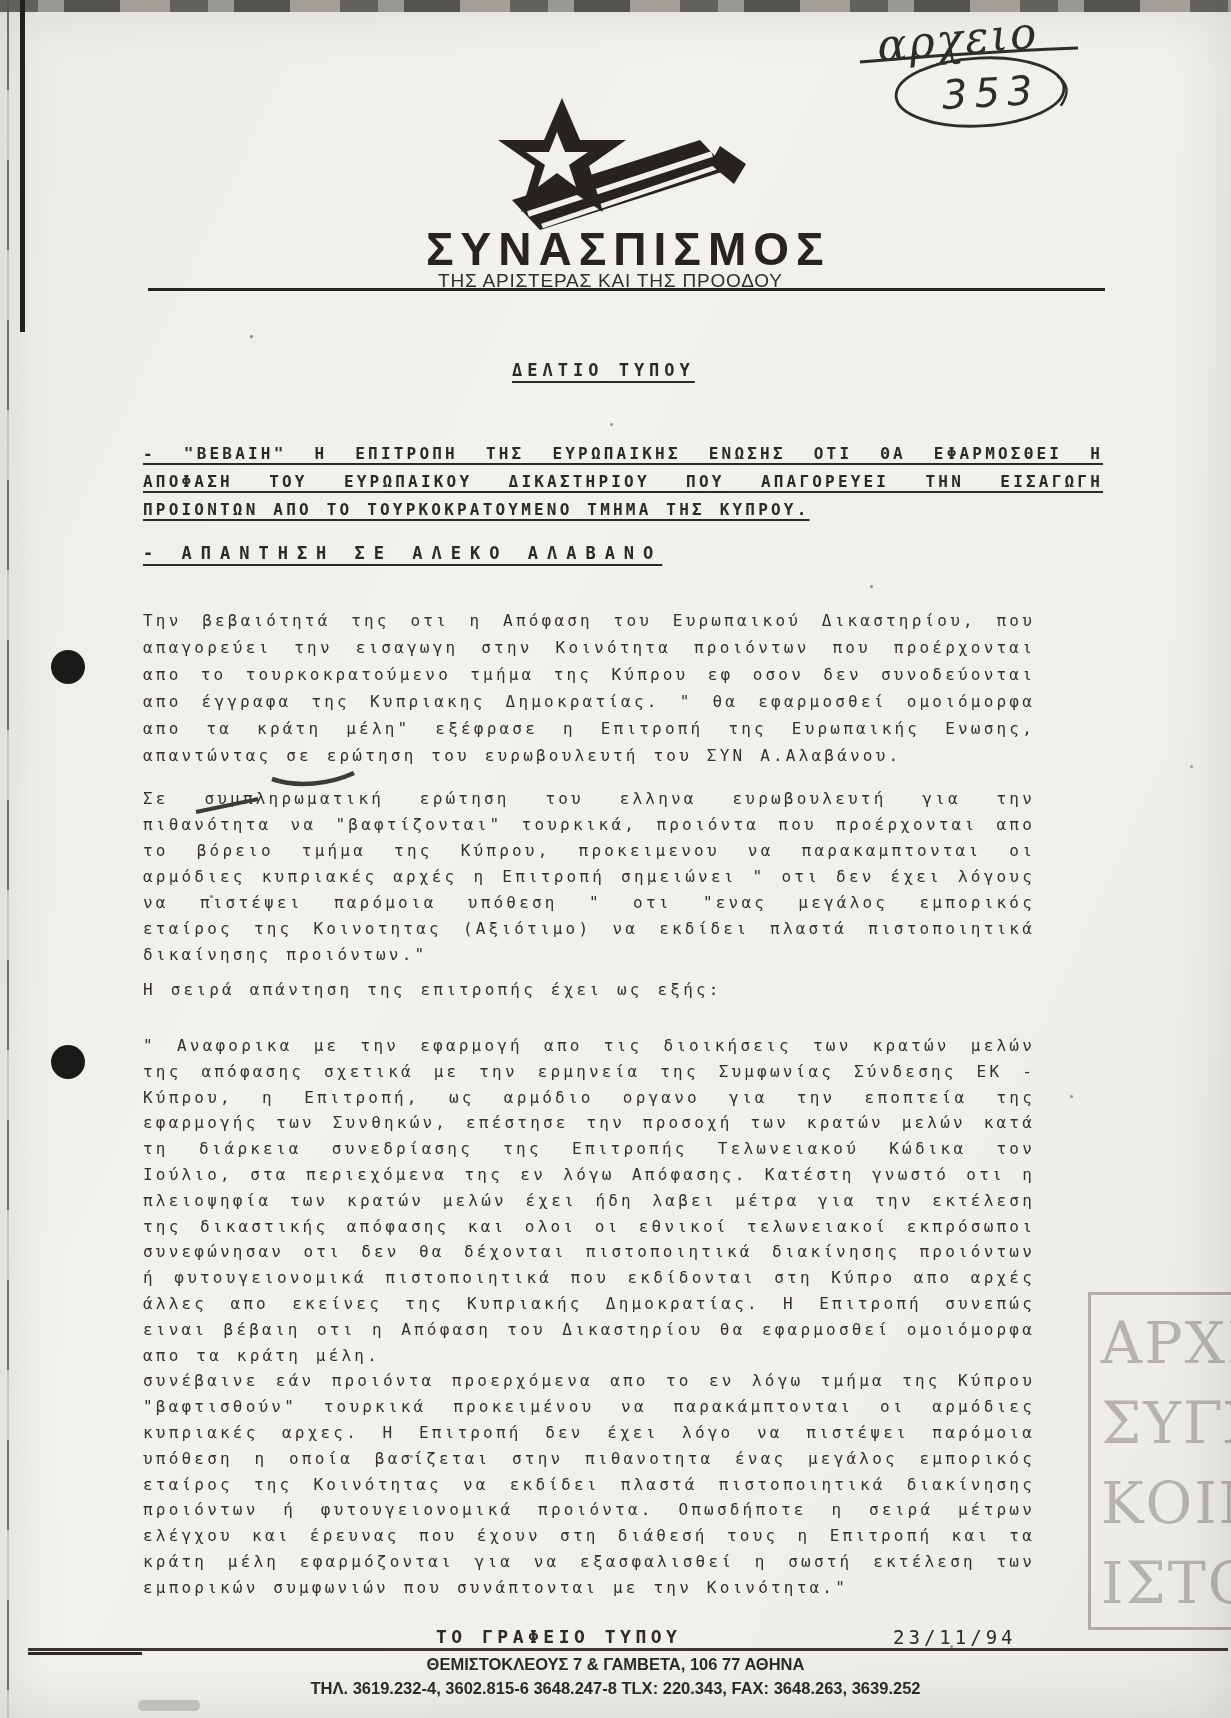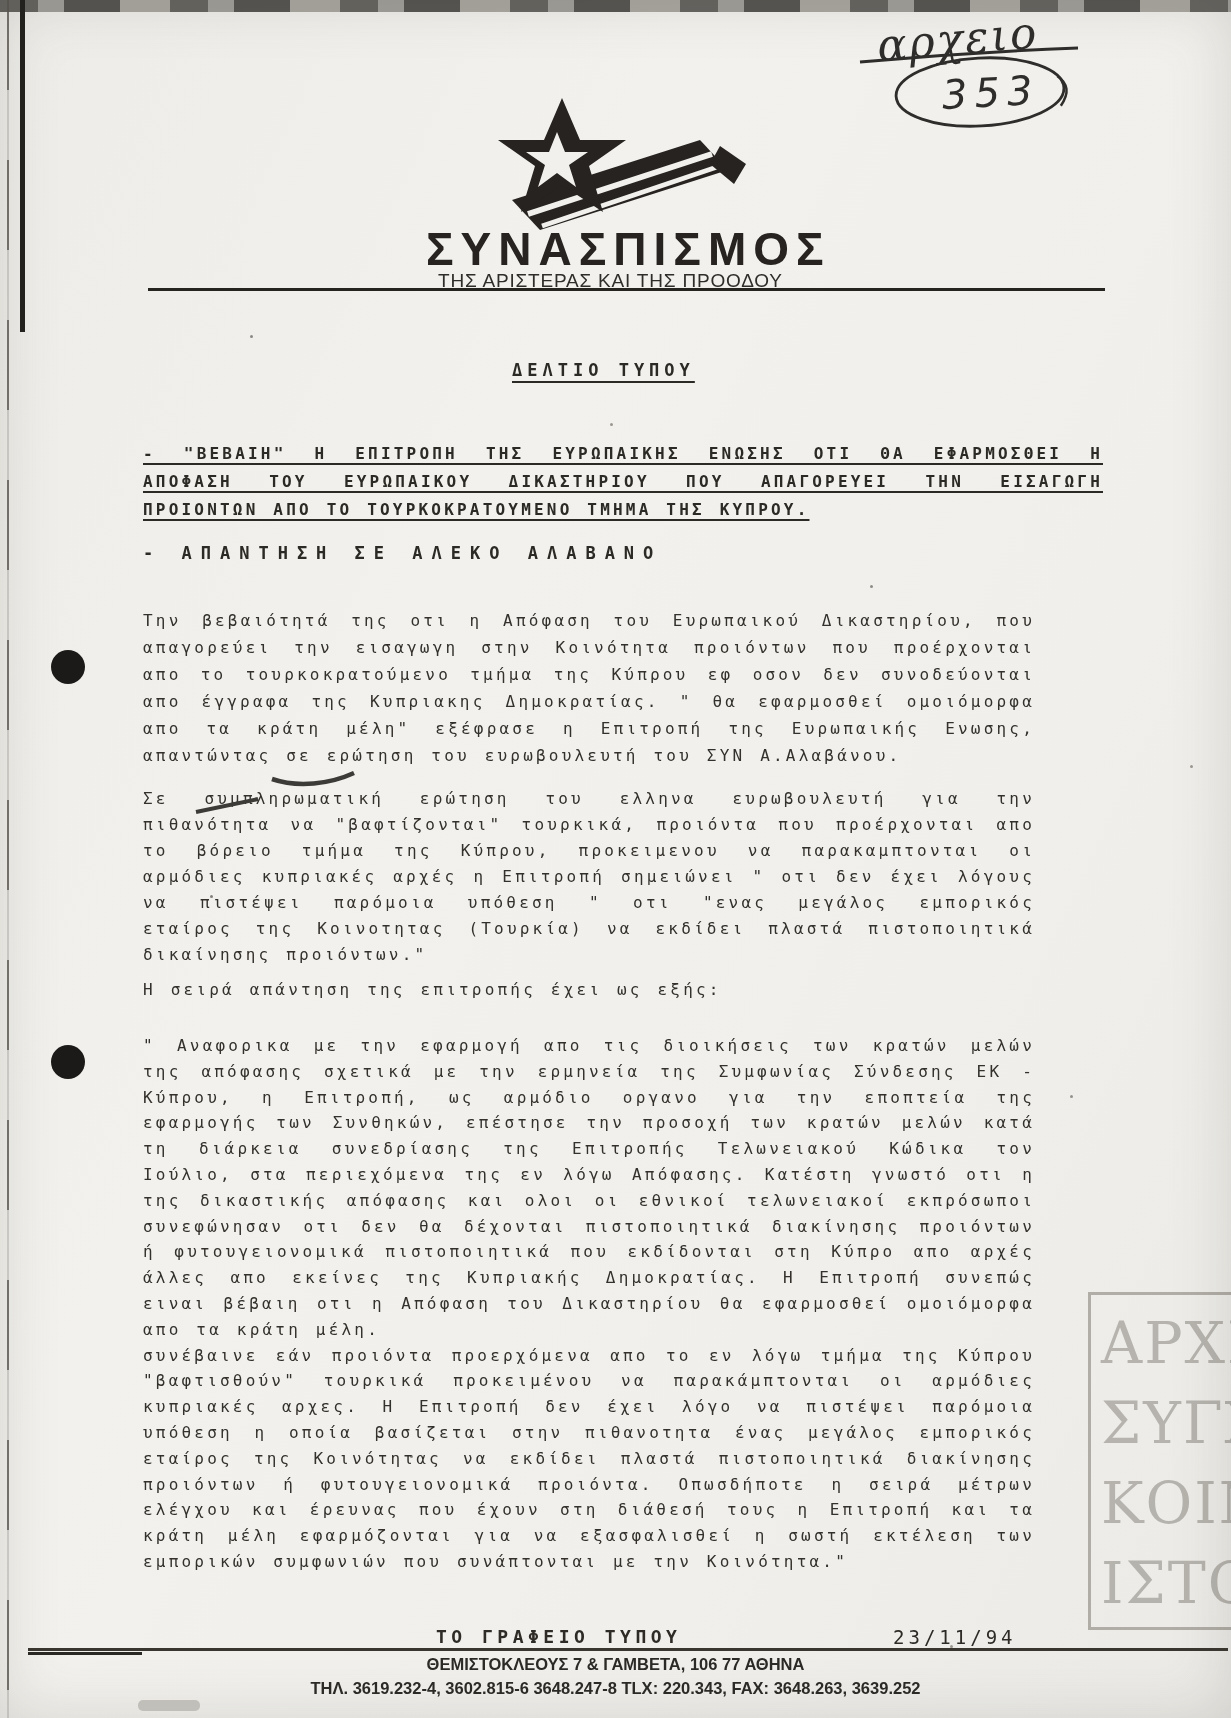--- a/index.html
+++ b/index.html
@@ -32,21 +32,21 @@
   .tl{text-align:justify;text-align-last:justify;min-height:1em;}
   .tl.short{text-align-last:left;}
   .underlined .tl{text-decoration:underline;text-decoration-thickness:1.7px;
     text-underline-offset:4px;text-decoration-skip-ink:none;}
   .bold{font-weight:bold;color:#2c2a25;}
 
   .doc-title{position:absolute;left:512px;top:360px;font-size:17px;font-weight:bold;
     letter-spacing:5px;color:#2c2a25;text-decoration:underline;
     text-decoration-thickness:1.8px;text-underline-offset:5px;text-decoration-skip-ink:none;}
   .headline2{position:absolute;left:143px;top:543px;font-size:17px;font-weight:bold;
-    letter-spacing:9px;color:#2c2a25;
+    letter-spacing:9px;color:#2c2a25;text-decoration:underline;
     text-decoration-thickness:1.8px;text-underline-offset:5px;text-decoration-skip-ink:none;}
 
   
   .org-name{position:absolute;left:402px;top:222px;font-family:"Liberation Sans",sans-serif;
     font-weight:bold;font-size:46px;letter-spacing:7px;color:#262320;margin-left:24px;}
   .org-sub{position:absolute;left:438px;top:270px;font-family:"Liberation Sans",sans-serif;
     font-size:19px;letter-spacing:.8px;color:#2f2d29;}
   .header-rule{position:absolute;left:148px;top:288px;width:957px;height:3px;background:#26241f;}
 
   
@@ -124,35 +124,36 @@
       <div class="tl">απο τα κράτη μέλη" εξέφρασε η Επιτροπή της Ευρωπαικής Ενωσης,</div>
       <div class="tl short">απαντώντας σε ερώτηση του ευρωβουλευτή του ΣΥΝ Α.Αλαβάνου.</div>
     </div>
 
   <div class="mono" style="left:143px;top:786px;width:892px;line-height:26px;">
       <div class="tl">Σε συμπληρωματική ερώτηση του ελληνα ευρωβουλευτή για την</div>
       <div class="tl">πιθανότητα να "βαφτίζονται" τουρκικά, προιόντα που προέρχονται απο</div>
       <div class="tl">το βόρειο τμήμα της Κύπρου, προκειμενου να παρακαμπτονται οι</div>
       <div class="tl">αρμόδιες κυπριακές αρχές η Επιτροπή σημειώνει " οτι δεν έχει λόγους</div>
       <div class="tl">να πιστέψει παρόμοια υπόθεση " οτι "ενας μεγάλος εμπορικός</div>
-      <div class="tl">εταίρος της Κοινοτητας (Τουρκία) να εκδίδει πλαστά πιστοποιητικά</div>
+      <div class="tl">εταίρος της Κοινοτητας (Αξιότιμο) να εκδίδει πλαστά πιστοποιητικά</div>
       <div class="tl short">δικαίνησης προιόντων."</div>
     </div>
 
   <div class="mono" style="left:143px;top:976px;width:892px;">
       <div class="tl short">Η σειρά απάντηση της επιτροπής έχει ως εξής:</div>
     </div>
 
   <div class="mono" style="left:143px;top:1033px;width:892px;line-height:25.8px;">
       <div class="tl">" Αναφορικα με την εφαρμογή απο τις διοικήσεις των κρατών μελών</div>
       <div class="tl">της απόφασης σχετικά με την ερμηνεία της Συμφωνίας Σύνδεσης ΕΚ -</div>
       <div class="tl">Κύπρου, η Επιτροπή, ως αρμόδιο οργανο για την εποπτεία της</div>
       <div class="tl">εφαρμογής των Συνθηκών, επέστησε την προσοχή των κρατών μελών κατά</div>
       <div class="tl">τη διάρκεια συνεδρίασης της Επιτροπής Τελωνειακού Κώδικα τον</div>
       <div class="tl">Ιούλιο, στα περιεχόμενα της εν λόγω Απόφασης. Κατέστη γνωστό οτι η</div>
+      <div class="tl">πλειοψηφία των κρατών μελών έχει ήδη λαβει μέτρα για την εκτέλεση</div>
       <div class="tl">της δικαστικής απόφασης και ολοι οι εθνικοί τελωνειακοί εκπρόσωποι</div>
       <div class="tl">συνεφώνησαν οτι δεν θα δέχονται πιστοποιητικά διακίνησης προιόντων</div>
       <div class="tl">ή φυτουγειονομικά πιστοποιητικά που εκδίδονται στη Κύπρο απο αρχές</div>
       <div class="tl">άλλες απο εκείνες της Κυπριακής Δημοκρατίας. Η Επιτροπή συνεπώς</div>
       <div class="tl">ειναι βέβαιη οτι η Απόφαση του Δικαστηρίου θα εφαρμοσθεί ομοιόμορφα</div>
       <div class="tl short">απο τα κράτη μέλη.</div>
       <div class="tl">συνέβαινε εάν προιόντα προερχόμενα απο το εν λόγω τμήμα της Κύπρου</div>
       <div class="tl">"βαφτισθούν" τουρκικά προκειμένου να παρακάμπτονται οι αρμόδιες</div>
       <div class="tl">κυπριακές αρχες. Η Επιτροπή δεν έχει λόγο να πιστέψει παρόμοια</div>
       <div class="tl">υπόθεση η οποία βασίζεται στην πιθανοτητα ένας μεγάλος εμπορικός</div>

